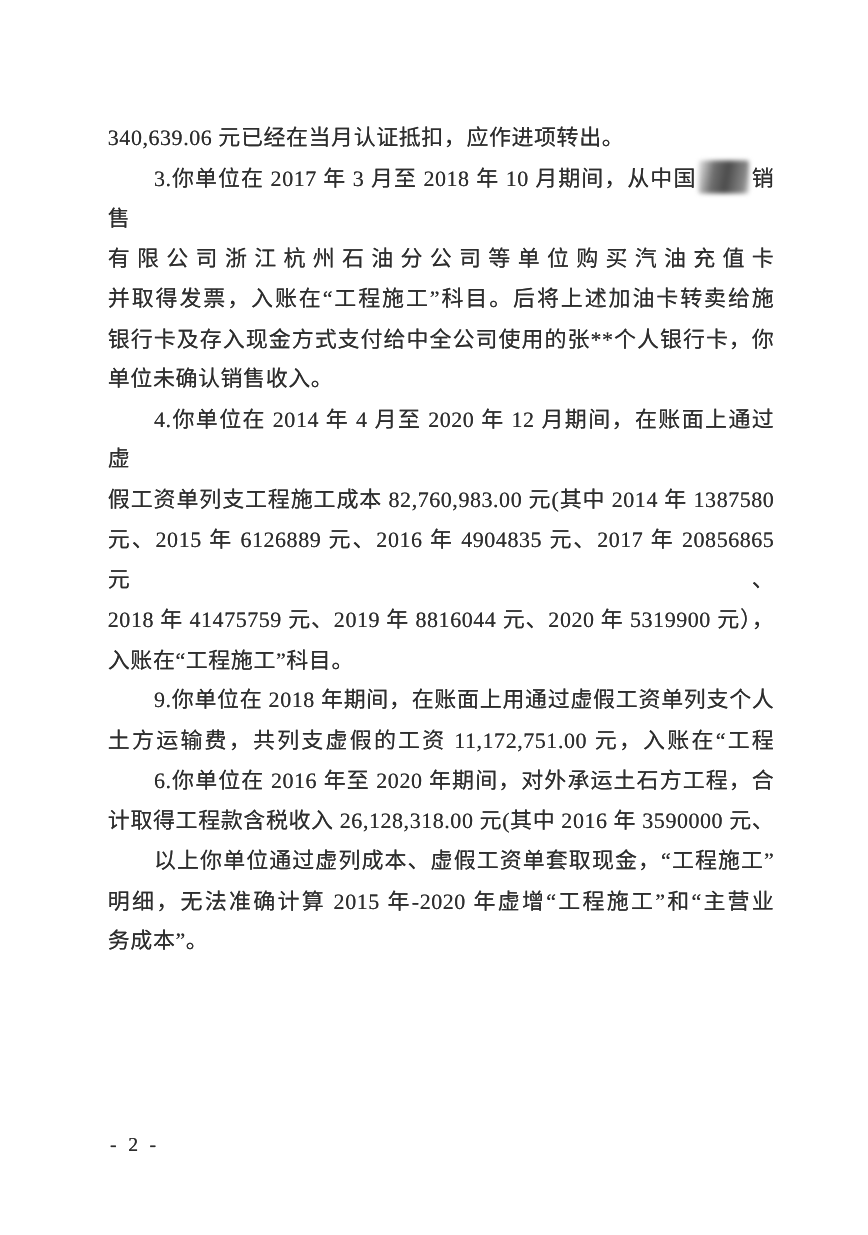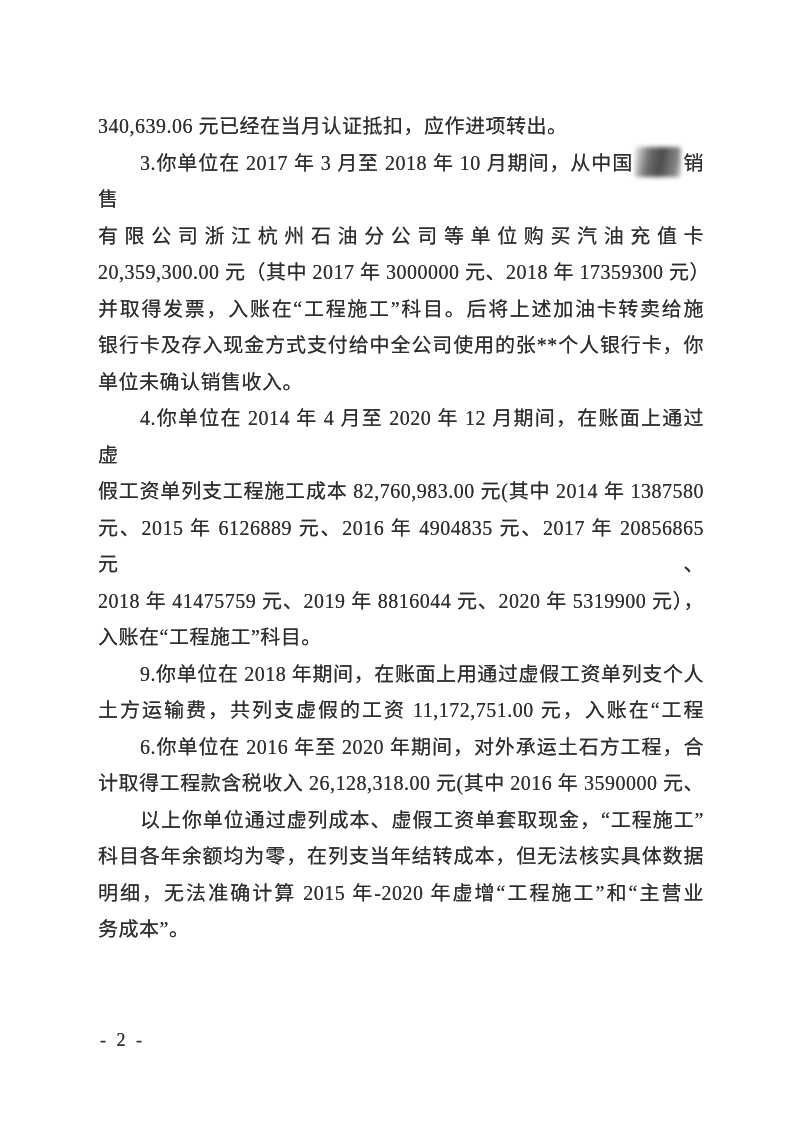--- a/index.html
+++ b/index.html
@@ -63,32 +63,30 @@
   }
 </style>
 </head>
 <body>
 
 <div class="page">
   <div class="doc-body">
       <div class="line last">340,639.06 元已经在当月认证抵扣，应作进项转出。</div>
       <div class="line indent"><span>3.你单位在 2017 年 3 月至 2018 年 10 月期间，从中国</span><span class="redaction"></span><span>销售</span></div>
       <div class="line">有限公司浙江杭州石油分公司等单位购买汽油充值卡</div>
-      <div class="line">20,359,300.00 元（其中 2017 年 3000000 元、2018 年 17359300 元）</div>
       <div class="line">并取得发票，入账在“工程施工”科目。后将上述加油卡转卖给施</div>
       <div class="line">银行卡及存入现金方式支付给中全公司使用的张**个人银行卡，你</div>
       <div class="line last">单位未确认销售收入。</div>
       <div class="line indent">4.你单位在 2014 年 4 月至 2020 年 12 月期间，在账面上通过虚</div>
       <div class="line">假工资单列支工程施工成本 82,760,983.00 元(其中 2014 年 1387580</div>
       <div class="line">元、2015 年 6126889 元、2016 年 4904835 元、2017 年 20856865 元、</div>
       <div class="line">2018 年 41475759 元、2019 年 8816044 元、2020 年 5319900 元），</div>
       <div class="line last">入账在“工程施工”科目。</div>
       <div class="line indent">9.你单位在 2018 年期间，在账面上用通过虚假工资单列支个人</div>
       <div class="line">土方运输费，共列支虚假的工资 11,172,751.00 元，入账在“工程</div>
       <div class="line indent">6.你单位在 2016 年至 2020 年期间，对外承运土石方工程，合</div>
       <div class="line">计取得工程款含税收入 26,128,318.00 元(其中 2016 年 3590000 元、</div>
       <div class="line indent">以上你单位通过虚列成本、虚假工资单套取现金，“工程施工”</div>
-      <div class="line">科目各年余额均为零，在列支当年结转成本，但无法核实具体数据</div>
       <div class="line">明细，无法准确计算 2015 年-2020 年虚增“工程施工”和“主营业</div>
       <div class="line last">务成本”。</div>
     </div>
   <div class="footer">- 2 -</div>
 </div>
 
 </body></html>

